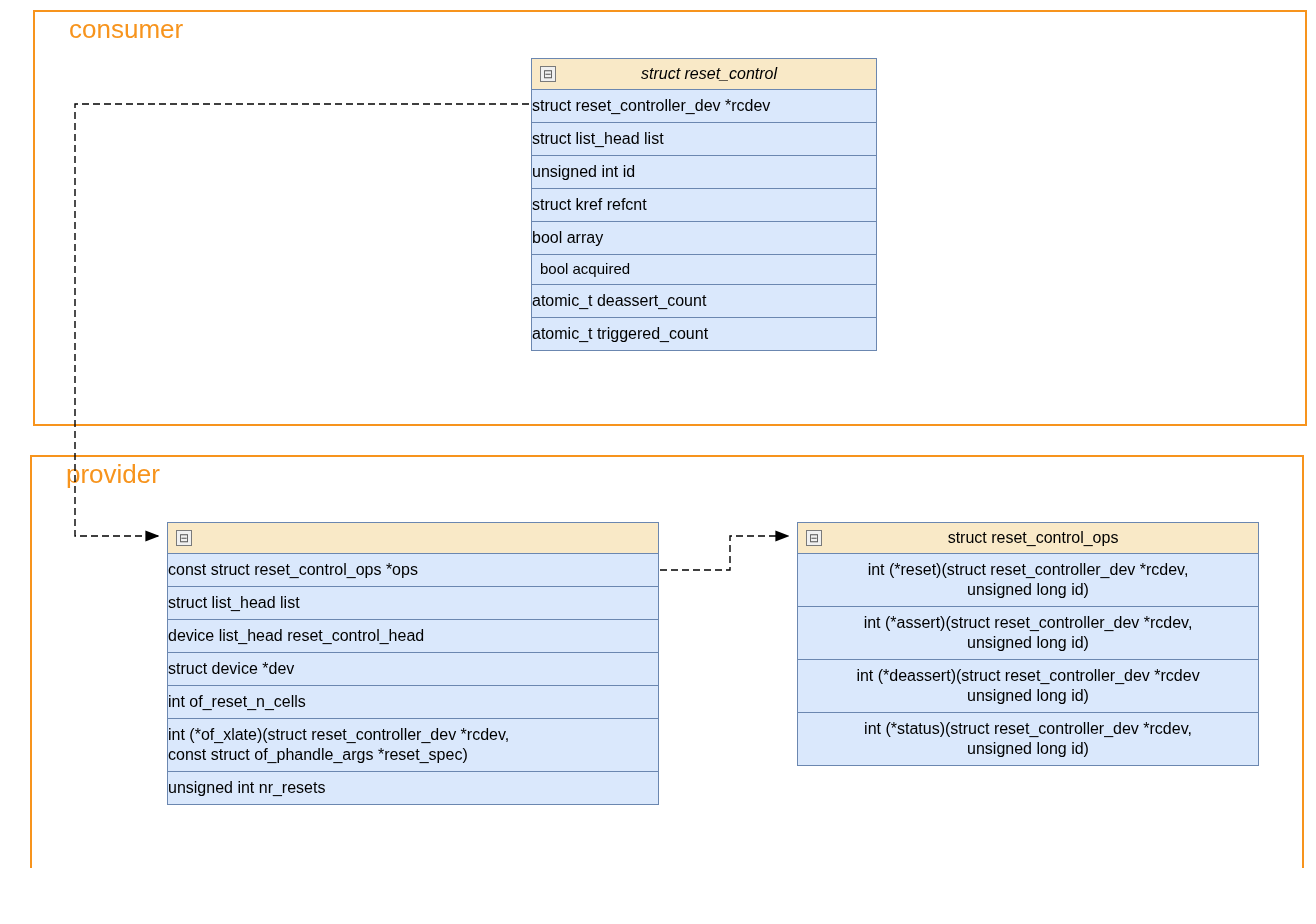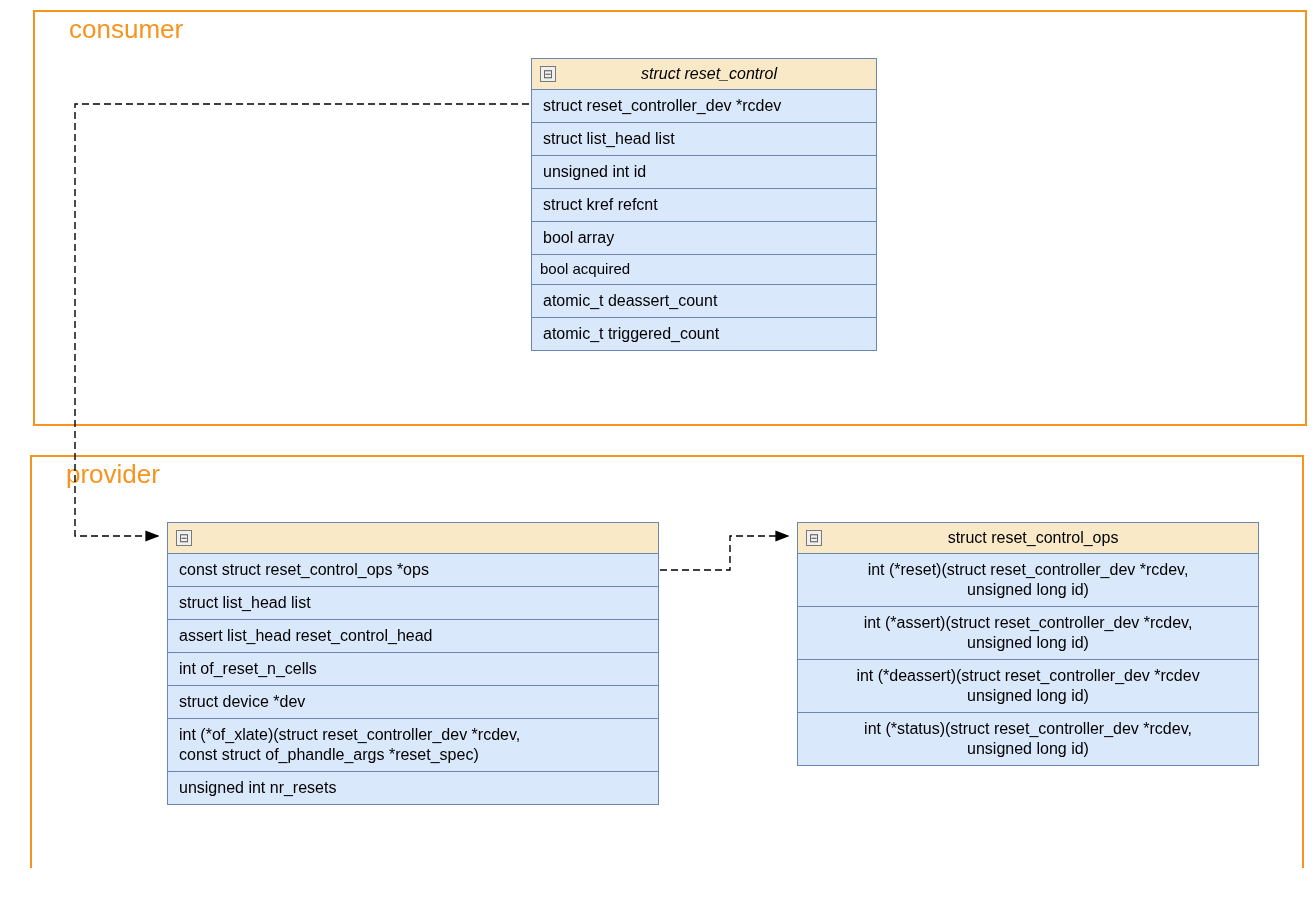--- a/index.html
+++ b/index.html
@@ -4,21 +4,21 @@
 <style>
   html,body{margin:0;padding:0;font-family:Arial,Helvetica,sans-serif;font-size:15px;color:#000;background:#fff}
   .viewport{position:relative;width:1316px;height:868px}
   .group-box{position:absolute;border:2px solid #f7941d;background:#fff}
   .group-label{position:absolute;left:30px;top:-2px;font-size:26px;color:#f7941d;font-weight:400;background:transparent;padding:4px 4px}
   .struct-box{position:absolute;border:1px solid #6b87b0;background:#dae8fc;font-size:16px}
   .struct-header{display:flex;align-items:center;border-bottom:1px solid #6b87b0;background:#f9e9c7;height:30px}
   .struct-header .toggle{width:14px;height:14px;margin:0 8px;border:1px solid #7a7a7a;background:#f0f0f0;display:flex;align-items:center;justify-content:center;font-size:12px;line-height:1;color:#555}
   .struct-header .title{flex:1;text-align:center;padding-right:22px}
   .struct-header.italic .title{font-style:italic}
-  .struct-row{border-bottom:1px solid #6b87b0;padding:6px 11px;line-height:1.25;background:#dae8fc}
+  .struct-row{border-bottom:1px solid #6b87b0;padding:6px 0;line-height:1.25;background:#dae8fc}
   .struct-row:last-child{border-bottom:none}
   .struct-row.multi{text-align:left}
   .struct-row.multi .l2{display:block;}
   .struct-row.centered{text-align:center}
   svg.arrows{position:absolute;left:0;top:0;width:1316px;height:924px;pointer-events:none}
 </style>
 </head>
 <body>
 
 <div class="viewport">
@@ -48,23 +48,23 @@
     <div class="group-label">provider</div>
 
     <div class="struct-box" style="left:135px;top:65px;width:490px">
       <div class="struct-header">
         <span class="toggle">
             <span>⊟</span>
           </span>
       </div>
       <div class="struct-row">const struct reset_control_ops *ops</div>
       <div class="struct-row">struct list_head list</div>
-      <div class="struct-row">assert list_head reset_control_head</div>
+      <div class="struct-row">device list_head reset_control_head</div>
+      <div class="struct-row">struct device *dev</div>
       <div class="struct-row">int of_reset_n_cells</div>
-      <div class="struct-row">struct device *dev</div>
       <div class="struct-row multi">
         <span>int (*of_xlate)(struct reset_controller_dev *rcdev,</span>
         <span class="l2">const struct of_phandle_args *reset_spec)</span>
       </div>
       <div class="struct-row">unsigned int nr_resets</div>
     </div>
 
     <div class="struct-box" style="left:765px;top:65px;width:460px">
       <div class="struct-header">
         <span class="toggle">

